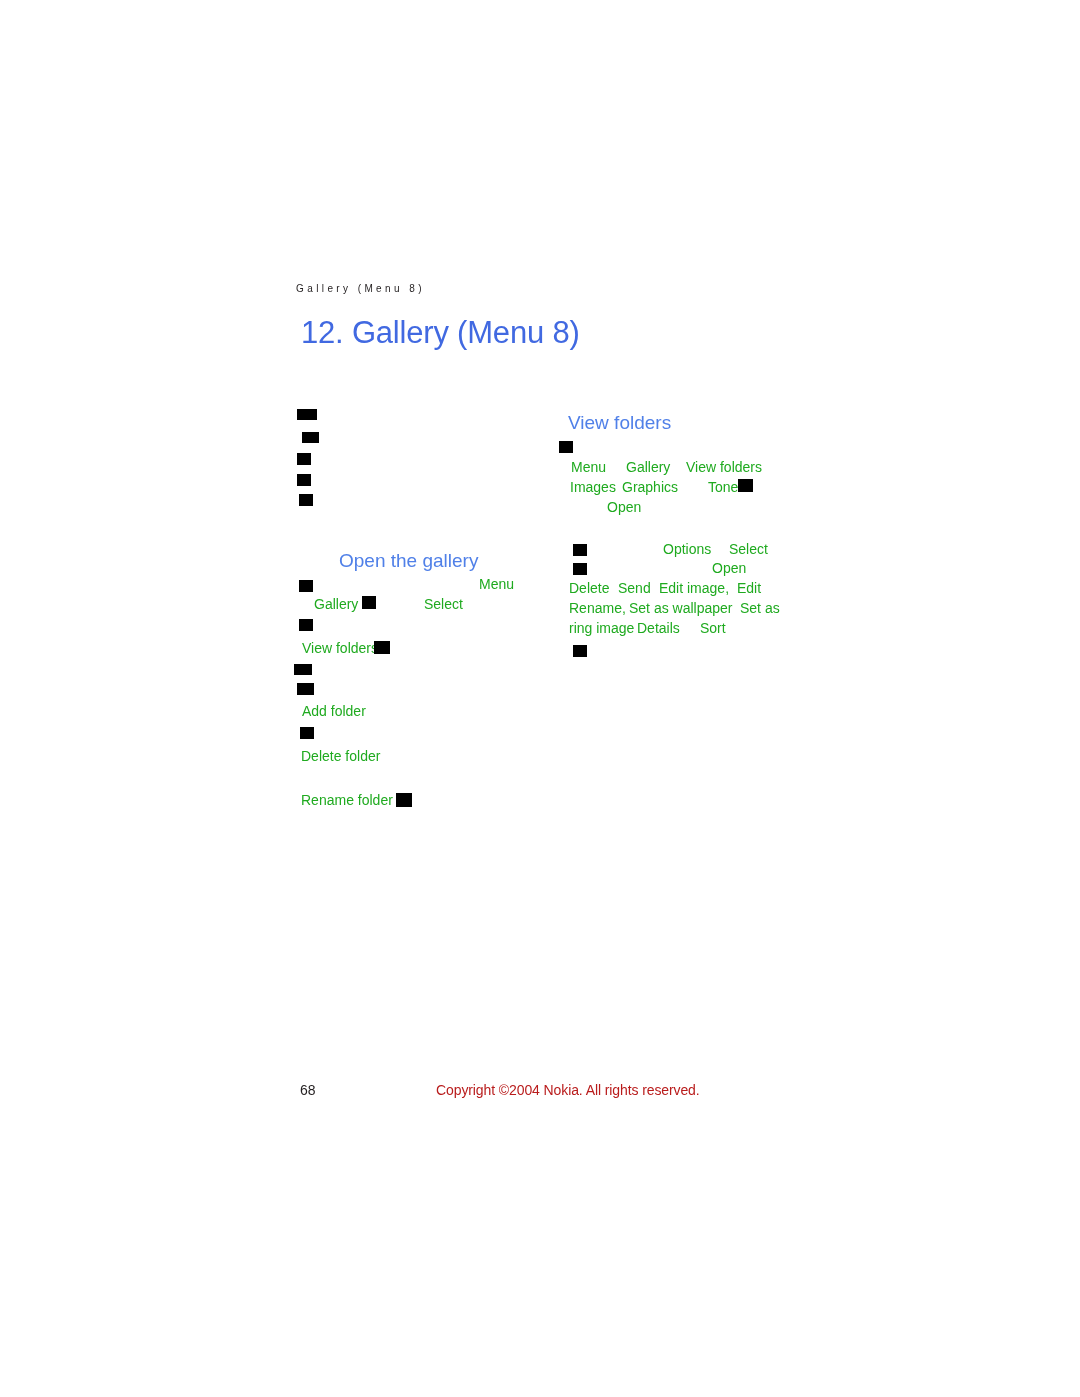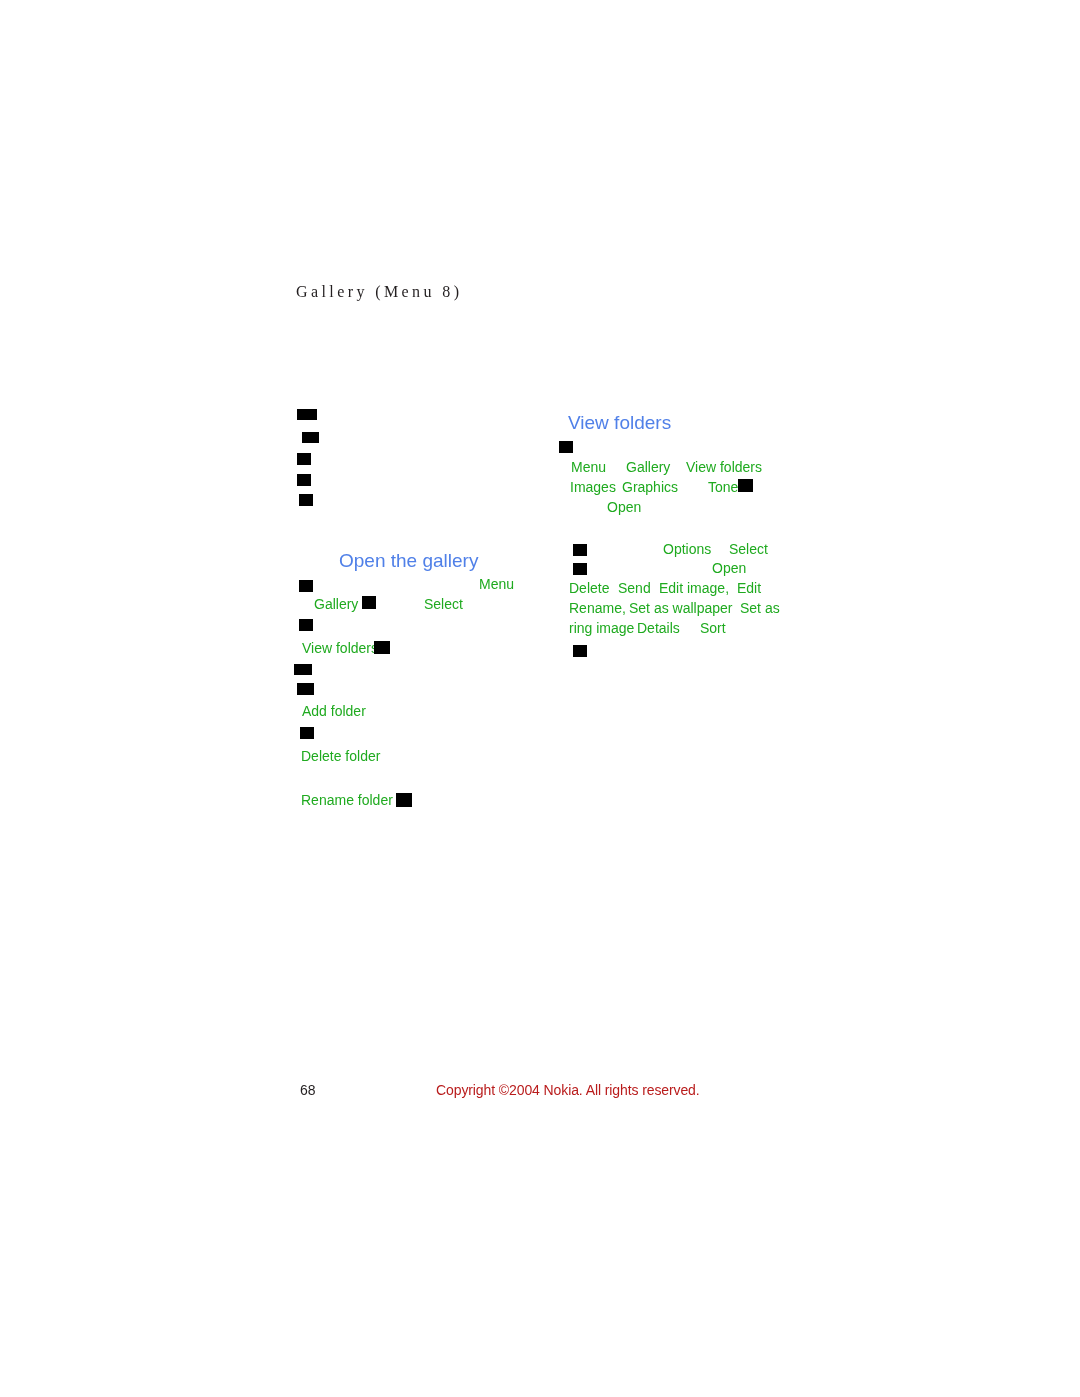--- a/index.html
+++ b/index.html
@@ -17,24 +17,24 @@
     height: 1397px;
     background: #ffffff;
     overflow: hidden;
   }
   .abs { position: absolute; }
 
   
   .running-header {
     left: 296px;
     top: 283px;
-    font-size: 16px;
+    font-size: 10px;
     letter-spacing: 3.4px;
     color: #231f20;
-    font-family: Liberation Serif, serif;
+    font-family: Liberation Sans, sans-serif;
     white-space: nowrap;
   }
 
   
   .chapter-title {
     left: 301px;
     top: 315px;
     font-size: 31px;
     color: #4169e1;
     font-family: "Liberation Sans", sans-serif;
@@ -82,20 +82,21 @@
     letter-spacing: -0.1px;
   }
 </style>
 </head>
 <body>
 
 <div id="page">
 
   <div class="abs running-header">Gallery (Menu 8)</div>
 
+  <div class="abs chapter-title">12. Gallery (Menu 8)</div>
 
   <div class="abs box" style="left:297px; top:409px; width:20px; height:11px;"></div>
   <div class="abs box" style="left:302px; top:432px; width:17px; height:11px;"></div>
   <div class="abs box" style="left:297px; top:453px; width:14px; height:12px;"></div>
   <div class="abs box" style="left:297px; top:474px; width:14px; height:12px;"></div>
   <div class="abs box" style="left:299px; top:494px; width:14px; height:12px;"></div>
 
   <div class="abs section-heading" style="left:339px; top:550px;">Open the gallery</div>
 
   <div class="abs box" style="left:299px; top:580px; width:14px; height:12px;"></div>

